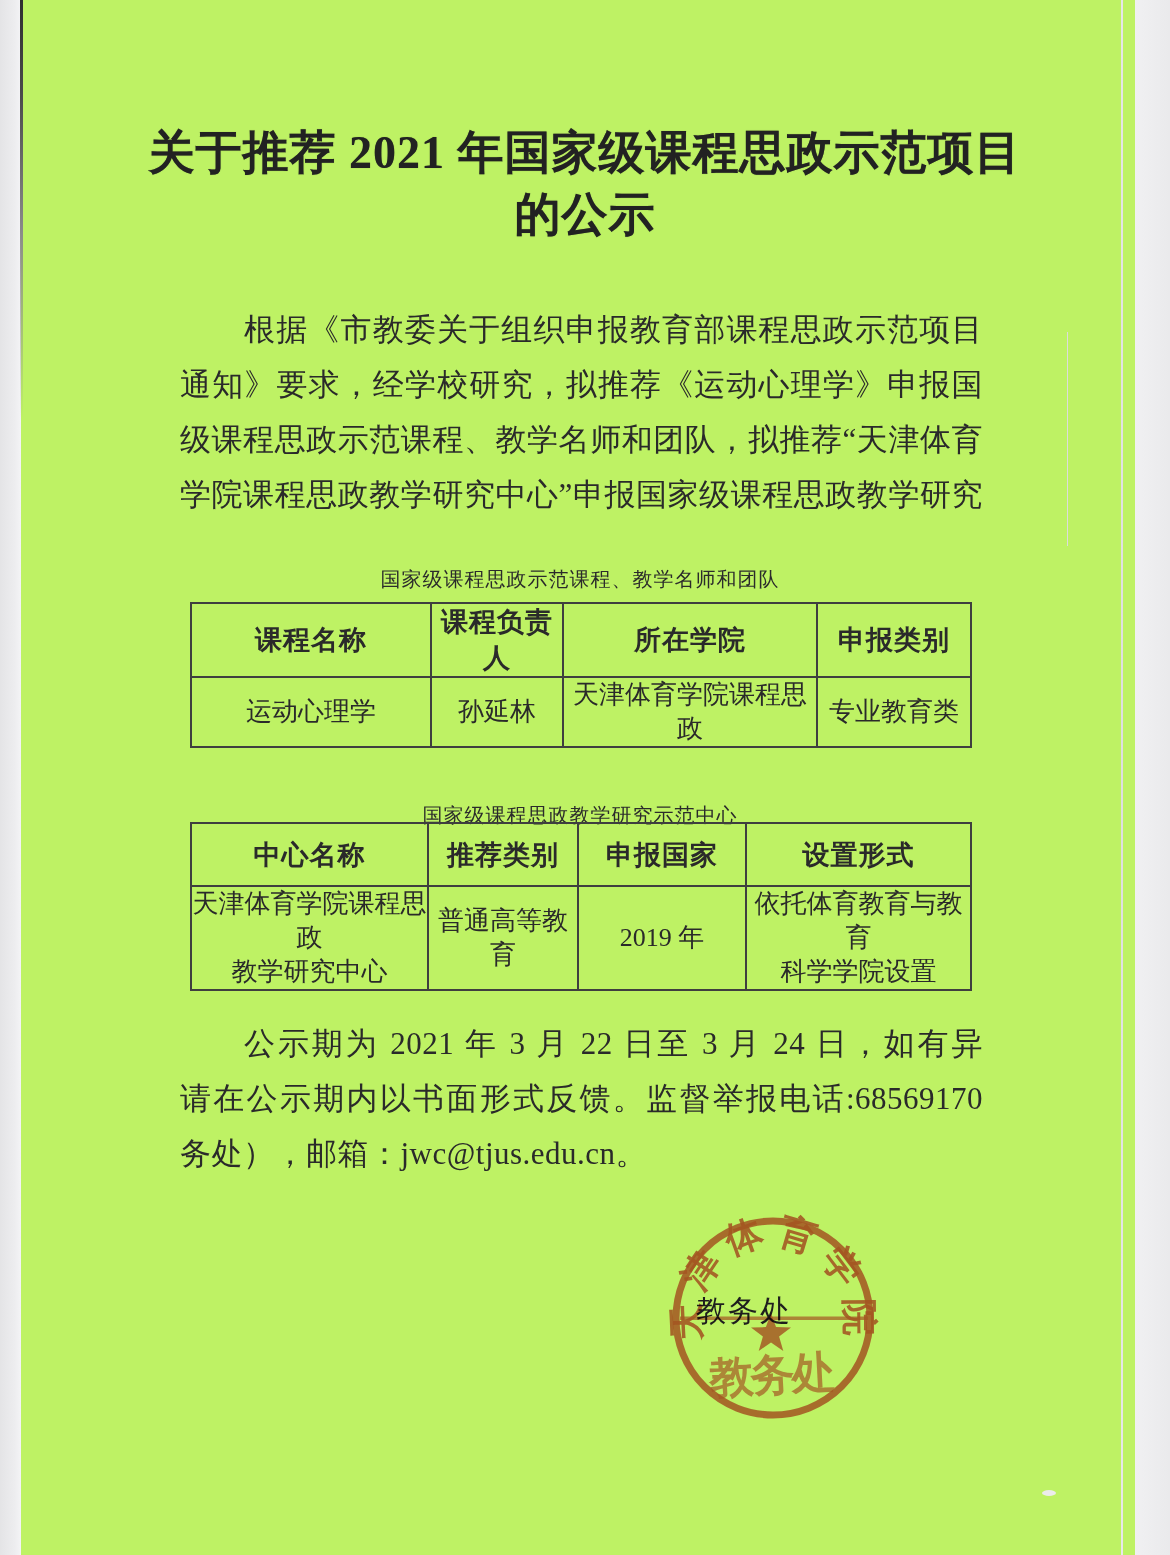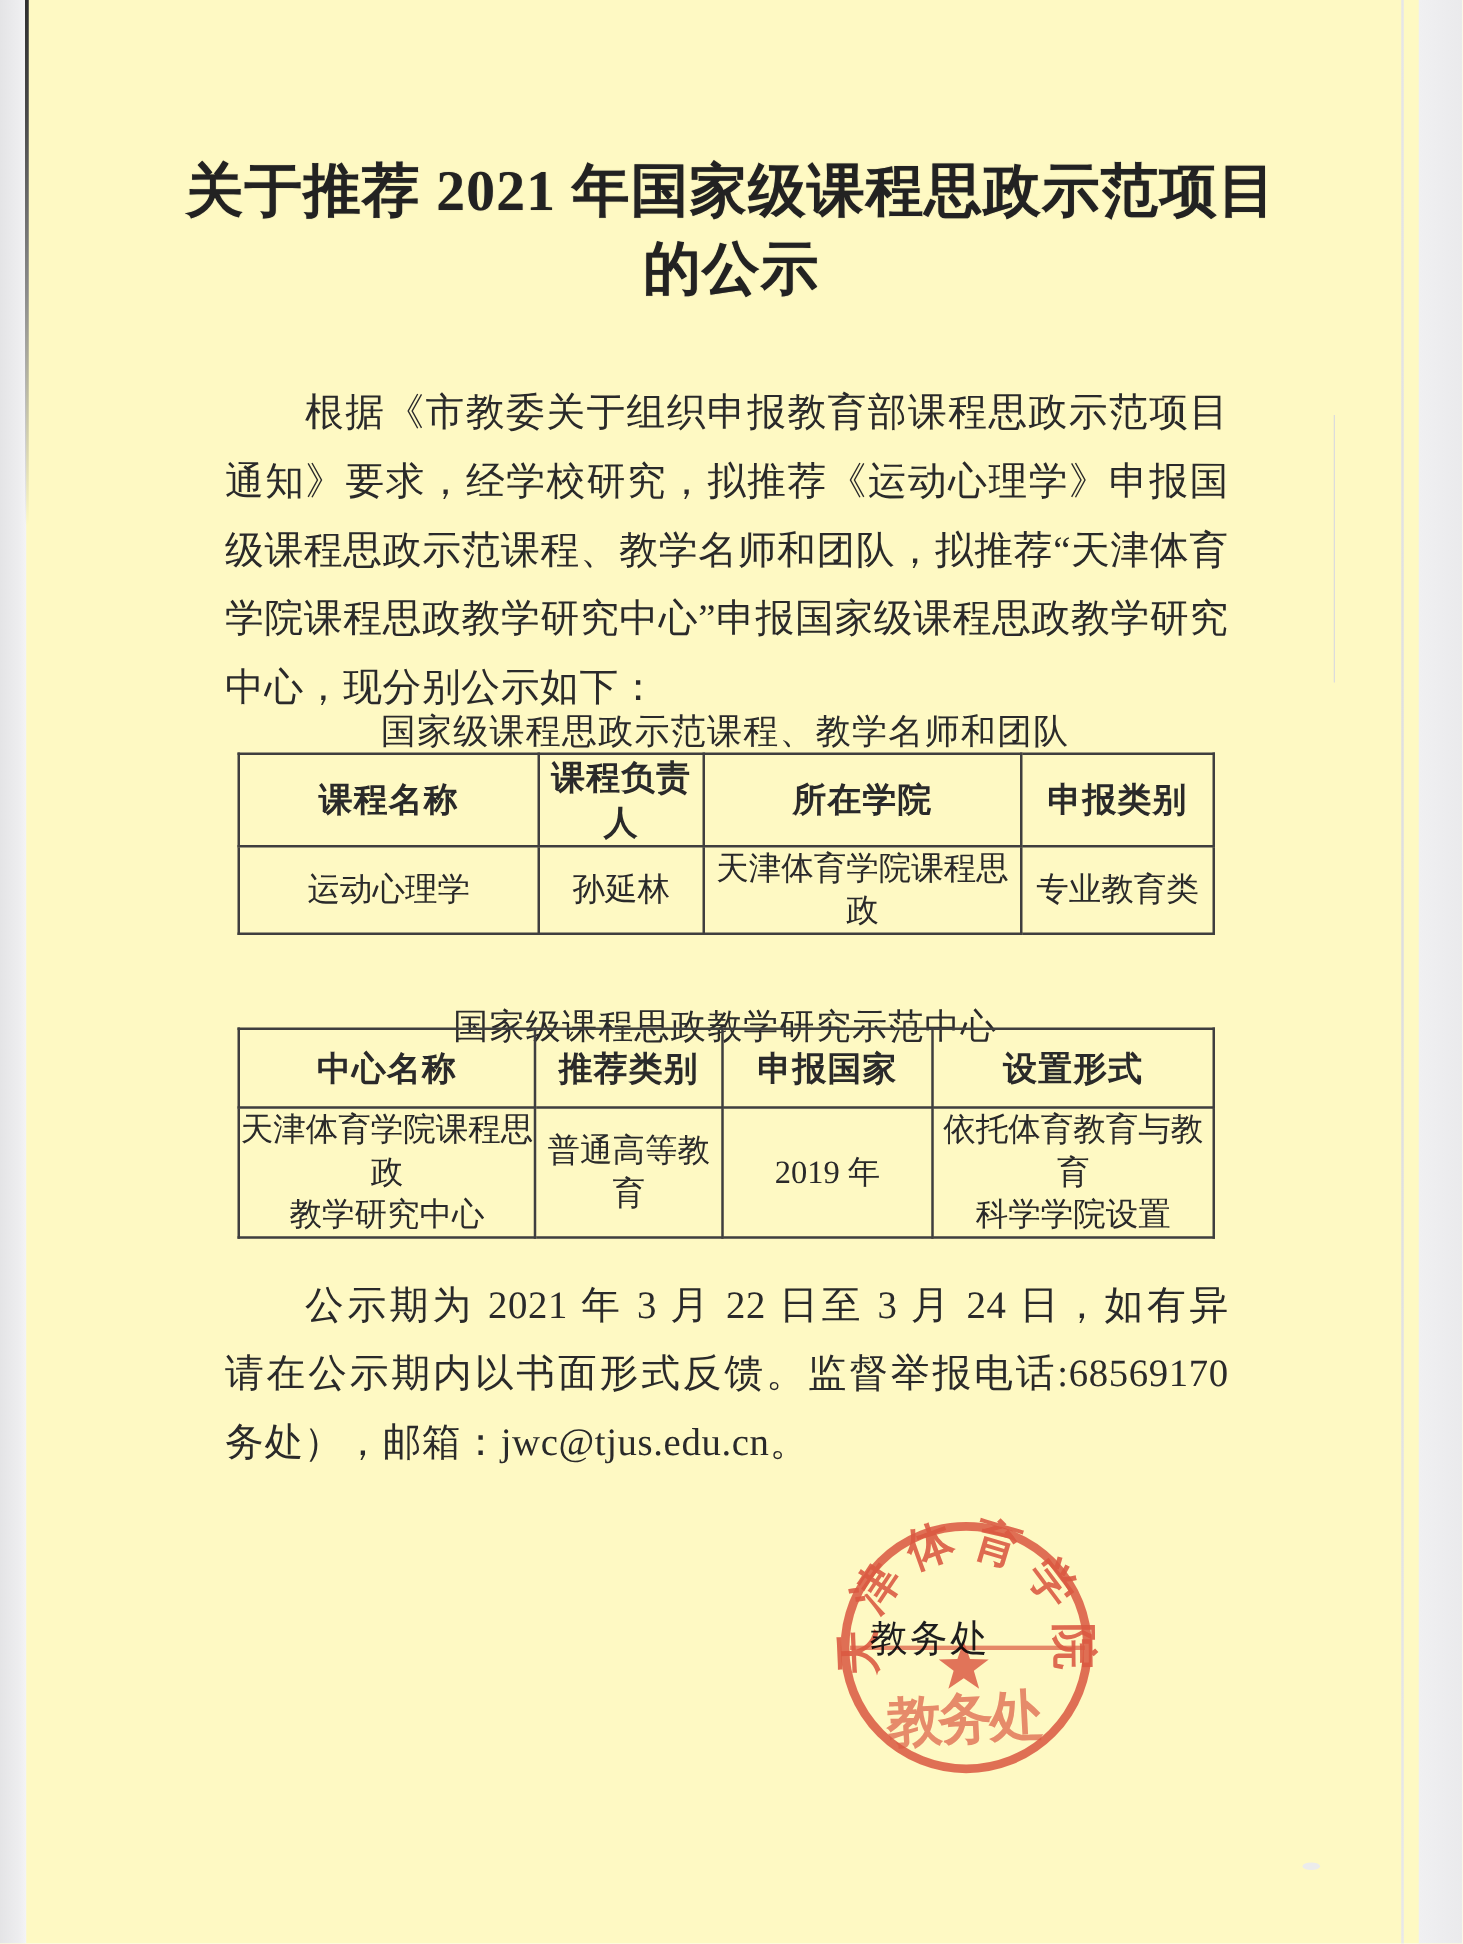--- a/index.html
+++ b/index.html
@@ -1,19 +1,19 @@
 <!DOCTYPE html>
 <html><head>
 <meta charset="utf-8">
 <style>
   * { margin: 0; padding: 0; box-sizing: border-box; }
   body { background: #ffffff; font-family: "Liberation Serif", "DejaVu Serif", serif; }
   .page {
     position: relative; width: 1170px; height: 1555px;
-    background: #fef9c3; overflow: hidden; color: #262626;
+    background: #bef264; overflow: hidden; color: #262626;
   }
   
   .edge-left {
     position: absolute; left: 0; top: 0; width: 21px; height: 100%;
     background: linear-gradient(90deg, #e4e4e6 0%, #ededef 70%, #f4f4f6 100%);
   }
   .edge-left-line {
     position: absolute; left: 20px; top: 0; width: 3px; height: 420px;
     background: linear-gradient(#2f2f2f 0%, #4a4a4a 22%, #8a8a8a 55%, rgba(170,170,170,0) 100%);
   }
@@ -34,21 +34,21 @@
     text-align: center; font-size: 46px; font-weight: bold; line-height: 62px;
     letter-spacing: 1px; color: #222;
     text-shadow: 0 0 0.7px rgba(30,30,30,0.55);
   }
   .para { position: absolute; left: 180px; width: 803px; font-size: 31px; color: #2a2a2a; }
   .para .line { height: 55px; line-height: 55px; white-space: nowrap; letter-spacing: 0.5px; }
   .para .line.fill { text-align: justify; text-align-last: justify; white-space: normal; height: 55px; overflow: hidden; }
   .para .line.indent { padding-left: 64px; }
   .caption {
     position: absolute; left: 190px; width: 780px; text-align: center;
-    font-size: 28px; color: #2b2b2b; letter-spacing: 1px;
+    font-size: 20px; color: #2b2b2b; letter-spacing: 1px;
   }
   table.doc-table {
     position: absolute; left: 190px; width: 780px;
     border-collapse: collapse; table-layout: fixed; border-radius: 26px;
   }
   .doc-table th, .doc-table td {
     border: 2px solid #3f3f3f; text-align: center; vertical-align: middle;
     color: #2a2a2a; white-space: pre-line;
   }
   .doc-table th { font-size: 27px; font-weight: bold; letter-spacing: 1px; }
@@ -92,21 +92,20 @@
   <div class="doc-title">
     <div>关于推荐 2021 年国家级课程思政示范项目</div>
     <div>的公示</div>
   </div>
 
   <div class="para" style="top:302px;">
     <div class="line fill indent">根据《市教委关于组织申报教育部课程思政示范项目的</div>
     <div class="line fill">通知》要求，经学校研究，拟推荐《运动心理学》申报国家</div>
     <div class="line fill">级课程思政示范课程、教学名师和团队，拟推荐“天津体育</div>
     <div class="line fill">学院课程思政教学研究中心”申报国家级课程思政教学研究</div>
-    <div class="line">中心，现分别公示如下：</div>
   </div>
 
   <div class="caption" style="top:566px;">国家级课程思政示范课程、教学名师和团队</div>
   <table class="doc-table" id="table1" style="top:602px;">
     <colgroup>
       <col style="width:240px">
         <col style="width:132px">
         <col style="width:254px">
         <col style="width:154px">
     </colgroup>

